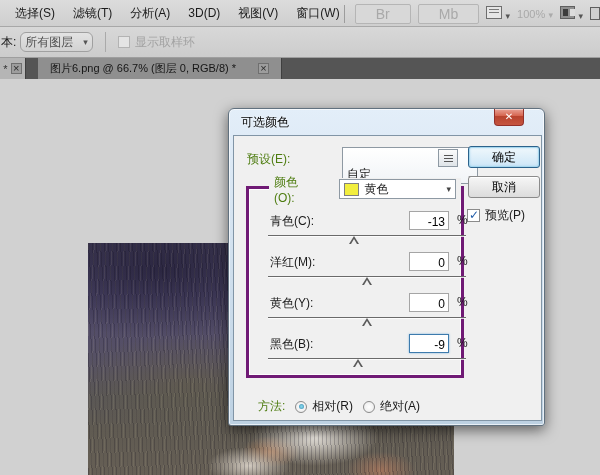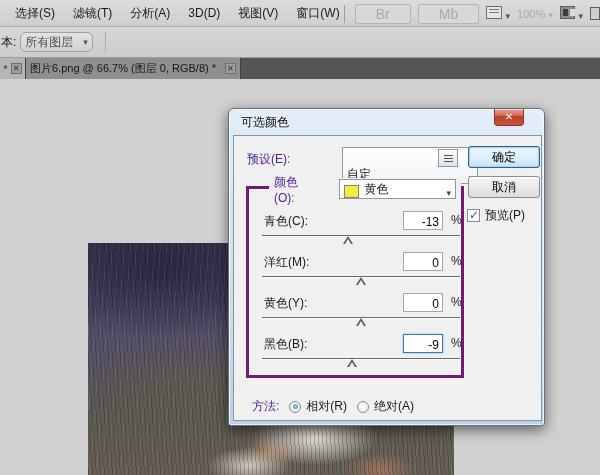--- a/index.html
+++ b/index.html
@@ -25,21 +25,21 @@
   .optionsbar { height:31px; background:linear-gradient(#d8d8d8,#cccccc); border-bottom:1px solid #9e9e9e; display:flex; align-items:center; }
   .sample-label { padding:0 4px 0 1px; }
   .dropdown-sm { height:20px; border:1px solid #a0a0a0; background:linear-gradient(#e3e3e3,#d2d2d2); color:#4f4f4f; display:flex; align-items:center; padding:2px 4px; gap:10px; border-radius:6px; }
   .opt-sep { width:1px; height:20px; background:#aaa; margin:0 12px; }
   .chk-disabled { display:flex; align-items:center; gap:5px; color:#a3a3a3; }
   .chk-box-d { width:12px; height:12px; border:1px solid #b3b3b3; background:#e4e4e4; }
 
   
   .tabbar { height:21px; background:#555555; display:flex; align-items:flex-end; }
   .tab-partial { height:21px; width:26px; background:#b5b5b5; border-right:1px solid #3f3f3f; display:flex; align-items:center; justify-content:center; gap:3px; font-size:11px; color:#333; }
-  .tab-active { height:21px; background:#8f8f8f; color:#161616; display:flex; align-items:center; padding:0 4px; margin-left:0; font-size:11px; gap:9px; border-right:1px solid #3f3f3f; }
+  .tab-active { height:21px; background:#8f8f8f; color:#161616; display:flex; align-items:center; padding:0 12px; margin-left:12px; font-size:11px; gap:22px; border-right:1px solid #3f3f3f; }
   .tab-close { font-size:11px; color:#2c2c2c; border:1px solid #6f6f6f; line-height:9px; width:11px; height:11px; text-align:center; background:#9d9d9d; }
 
   
   .canvas { position:absolute; left:0; top:80px; right:0; bottom:0; background:#d1d1d1; }
   .photo { position:absolute; left:88px; top:163px; width:366px; height:232px;
     background:
       repeating-linear-gradient(86deg, rgba(15,12,25,.22) 0 1px, transparent 1px 4px),
       repeating-linear-gradient(94deg, rgba(215,205,170,.10) 0 1px, transparent 1px 6px),
       radial-gradient(90px 40px at 62% 84%, rgba(238,234,228,.95), transparent 70%),
       radial-gradient(60px 26px at 44% 96%, rgba(230,222,212,.85), transparent 70%),
@@ -54,51 +54,51 @@
   
   .dialog { position:absolute; left:228px; top:108px; width:317px; z-index:10;
     background:linear-gradient(#e3eef9,#bdd1e2); border:1px solid #61717f; border-radius:6px 6px 3px 3px;
     box-shadow:0 4px 14px rgba(0,0,0,.55), inset 0 0 0 1px rgba(255,255,255,.65); padding:0 16px 4px 4px; }
   .dlg-titlebar { height:26px; display:flex; align-items:center; position:relative; }
   .dlg-title { padding-left:8px; color:#000; text-shadow:0 0 3px #fff; }
   .dlg-close { position:absolute; right:4px; top:0; width:30px; height:17px; border:1px solid #93302a; border-top:none; border-radius:0 0 4px 4px;
     background:linear-gradient(#e8a296,#d5624c 45%,#b8432e 46%,#c55540); color:#fff; font-size:10px; font-weight:bold; text-align:center; line-height:16px;
     box-shadow:inset 0 1px 0 rgba(255,255,255,.5); cursor:default; }
   .dlg-client { position:relative; width:309px; height:286px; background:#f0f0f0; border:1px solid #8195a6; }
-  .lbl { color:#4c1d95; }
+  .lbl { color:#4d7c0f; }
   .preset-label { position:absolute; left:13px; top:15px; }
   .dropdown { position:absolute; height:37px; border:1px solid #8e99a3; background:linear-gradient(#ffffff,#f1f4f7); display:flex; align-items:flex-end; padding:0 4px;margin-left:48px; }
   .dropdown .dd-caret { margin-left:auto; font-size:9px; color:#444; }
   .preset-dd { left:60px; top:11px; width:136px; }
   .preset-menu-btn { position:absolute; left:204px; top:13px; width:20px; height:18px; border:1px solid #8e99a3; background:linear-gradient(#fbfbfb,#dfe4e8); display:flex; align-items:center; justify-content:center; }
   .lines-icon { width:9px; height:1px; background:#555; box-shadow:0 3px 0 #555, 0 6px 0 #555; margin-top:-6px; }
 
   .btn { position:absolute; left:234px; width:72px; height:22px; text-align:center; line-height:20px; border-radius:3px; color:#000; }
   .btn-ok { top:10px; border:1px solid #2c628b; background:linear-gradient(#f0f8fc,#cde6f7); box-shadow:inset 0 0 3px #86c6e8, inset 0 0 0 1px #b9e0f2; }
   .btn-cancel { top:40px; border:1px solid #8b8b8b; background:linear-gradient(#f6f6f6,#dcdcdc); box-shadow:inset 0 1px 0 #fff; }
   .preview-row { position:absolute; left:233px; top:71px; display:flex; align-items:center; gap:5px; }
   .chk-box { width:13px; height:13px; border:1px solid #8b8b8b; background:#fff; position:relative; }
   .chk-box.checked::after { content:"✓"; position:absolute; left:1px; top:-2px; color:#1f5ba8; font-size:12px; font-weight:bold; }
 
   .groupbox { position:absolute; left:12px; top:50px; width:218px; height:192px; border:3px solid #701a75; box-shadow:inset 0 0 0 1px #fdfdfd; }
   .legend { position:absolute; left:20px; top:-11px; background:#f0f0f0; display:flex; align-items:center; padding:0 5px; gap:6px; height:22px; }
-  .color-dd { position:relative; width:128px; height:20px; border:1px solid #8e99a3; background:#fff; display:flex; align-items:flex-end; padding:0 4px; gap:5px;margin-left:19px; }
+  .color-dd { position:relative; width:128px; height:20px; border:1px solid #8e99a3; background:#fff; display:flex; align-items:center; padding:0 4px; gap:5px;margin-left:19px; }
   .swatch { width:15px; height:13px; border:1px solid #808080; }
   .color-dd .dd-caret { margin-left:auto; font-size:9px; color:#444; }
 
-  .slider-row { position:absolute; left:5px; width:218px; height:38px; }
+  .slider-row { position:absolute; left:11px; width:218px; height:38px; }
   .slider-row .s-label { position:absolute; left:10px; top:2px; }
   .num-input { position:absolute; left:149px; top:0; width:40px; height:19px; border:1px solid #a5a5a5; background:#fff; text-align:right; padding:2px 3px 0 0; font-size:12px; }
   .num-input.focused { border:1px solid #3d7bad; box-shadow:0 0 2px #7fb5dd; }
   .s-unit { position:absolute; left:197px; top:2px; }
   .track { position:absolute; left:8px; top:24px; width:198px; height:12px; border-top:1px solid #6a6a6a; box-shadow:0 1px 0 rgba(255,255,255,.8) inset; }
   .thumb { position:absolute; top:0px; width:0; height:0; border-left:5px solid transparent; border-right:5px solid transparent; border-bottom:8px solid #5a5a5a; transform:translateX(-5px); }
   .thumb::after { content:""; position:absolute; left:-3px; top:3px; border-left:3px solid transparent; border-right:3px solid transparent; border-bottom:5px solid #efefef; }
 
-  .method-row { position:absolute; left:18px; top:262px; display:flex; align-items:center; gap:10px;justify-content:flex-end; }
+  .method-row { position:absolute; left:24px; top:262px; display:flex; align-items:center; gap:10px;justify-content:flex-end; }
   .radio-opt { display:flex; align-items:center; gap:5px; }
   .radio { width:12px; height:12px; border:1px solid #8b8b8b; border-radius:50%; background:radial-gradient(#fff,#e8e8e8); position:relative; }
   .radio.checked::after { content:""; position:absolute; left:2.5px; top:2.5px; width:5px; height:5px; border-radius:50%; background:radial-gradient(#7fd2e8 20%,#2f7fa8); }
 </style>
 </head>
 <body>
 
 <div class="menubar">
   <span class="menu-item"><span>选择(S)</span></span>
     <span class="menu-item"><span>滤镜(T)</span></span>
@@ -118,20 +118,24 @@
   </div>
 </div>
 
 <div class="optionsbar">
   <span class="sample-label">本:</span>
   <span class="dropdown-sm">
     <span>所有图层</span>
     <span class="dd-arrow">▾</span>
   </span>
   <span class="opt-sep"></span>
+  <span class="chk-disabled">
+    <span class="chk-box-d"></span>
+    <span>显示取样环</span>
+  </span>
 </div>
 
 <div class="tabbar">
   <div class="tab-partial">
     <span>*</span>
     <span class="tab-close">×</span>
   </div>
   <div class="tab-active">
     <span>图片6.png @ 66.7% (图层 0, RGB/8) *</span>
     <span class="tab-close">×</span>

